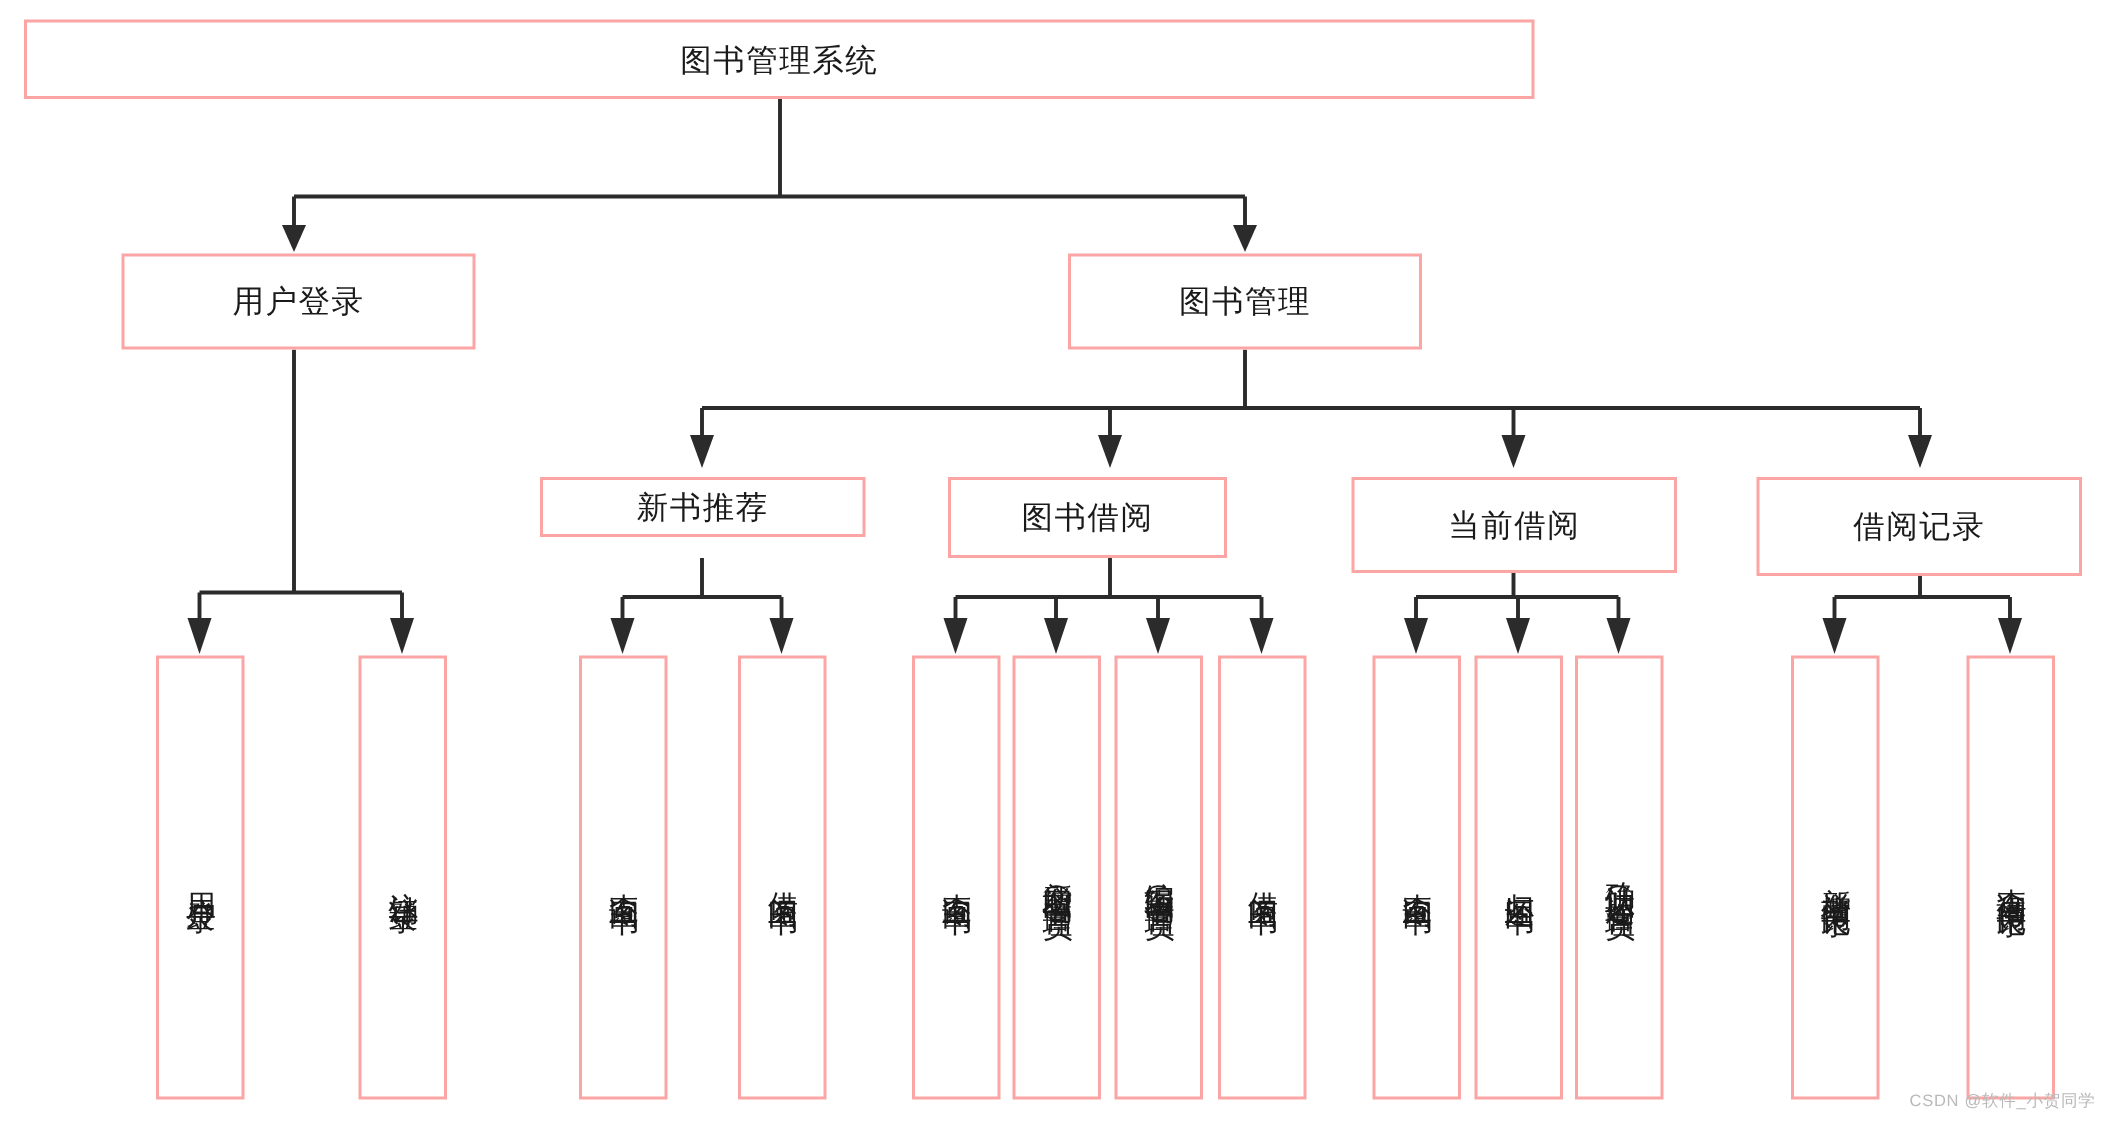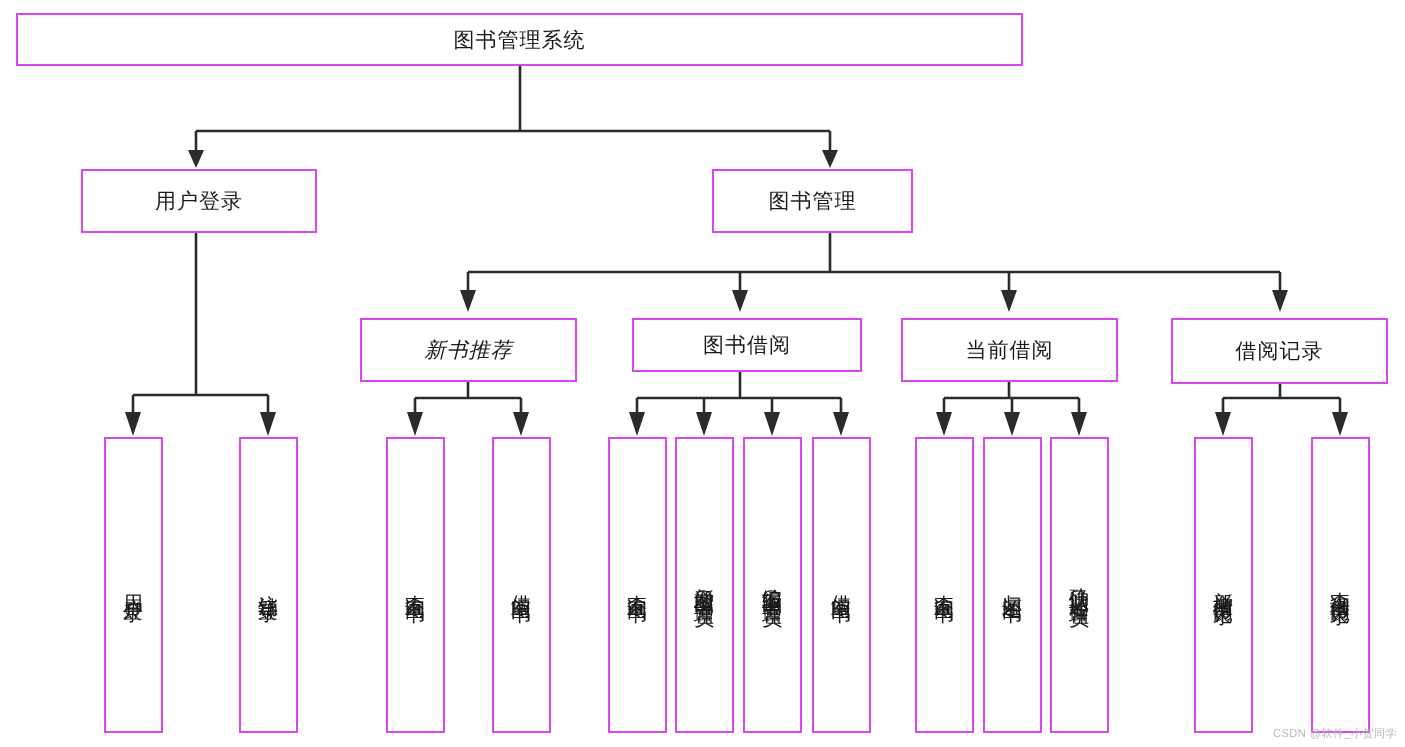--- a/index.html
+++ b/index.html
@@ -5,21 +5,21 @@
   html,body{margin:0;padding:0;background:#ffffff;}
   body{
     font-family:"Liberation Sans","DejaVu Sans",sans-serif;
     width:1405px;height:747px;overflow:hidden;position:relative;
   }
   #diagram{position:absolute;left:0;top:0;width:1405px;height:747px;}
   .node{
     position:absolute;
     box-sizing:border-box;
     background:#ffffff;
-    border:2px solid #d946ef;
+    border:2px solid #fca5a5;
     display:flex;
     align-items:center;
     justify-content:center;
     color:#1a1a1a;
   }
   .node.h{
     font-size:21px;
     letter-spacing:1px;
   }
   .node.v{
@@ -110,24 +110,24 @@
     <line x1="1223" y1="398" x2="1340" y2="398"></line>
     <line x1="1223" y1="398" x2="1223" y2="412"></line>
     <polygon points="1215,412 1231,412 1223,436"></polygon>
     <line x1="1340" y1="398" x2="1340" y2="412"></line>
     <polygon points="1332,412 1348,412 1340,436"></polygon>
   </svg>
 
   <div class="node h" style="left:16px;top:13px;width:1007px;height:53px;">图书管理系统</div>
 
   <div class="node h" style="left:81px;top:169px;width:236px;height:64px;">用户登录</div>
-  <div class="node h" style="left:712px;top:169px;width:201px;height:64px;">图书管理</div>
+  <div class="node h" style="left:712px;top:169px;width:236px;height:64px;">图书管理</div>
 
-  <div class="node h" style="left:360px;top:318px;width:217px;height:64px;font-style:italic;">新书推荐</div>
-  <div class="node h" style="left:632px;top:318px;width:230px;height:54px;">图书借阅</div>
+  <div class="node h" style="left:360px;top:318px;width:217px;height:40px;">新书推荐</div>
+  <div class="node h" style="left:632px;top:318px;width:186px;height:54px;">图书借阅</div>
   <div class="node h" style="left:901px;top:318px;width:217px;height:64px;">当前借阅</div>
   <div class="node h" style="left:1171px;top:318px;width:217px;height:66px;">借阅记录</div>
 
   <div class="node v" style="left:104px;top:437px;width:59px;height:296px;">用户登录</div>
   <div class="node v" style="left:239px;top:437px;width:59px;height:296px;">注销登录</div>
 
   <div class="node v" style="left:386px;top:437px;width:59px;height:296px;">查询图书</div>
   <div class="node v" style="left:492px;top:437px;width:59px;height:296px;">借阅图书</div>
 
   <div class="node v" style="left:608px;top:437px;width:59px;height:296px;">查询图书</div>

